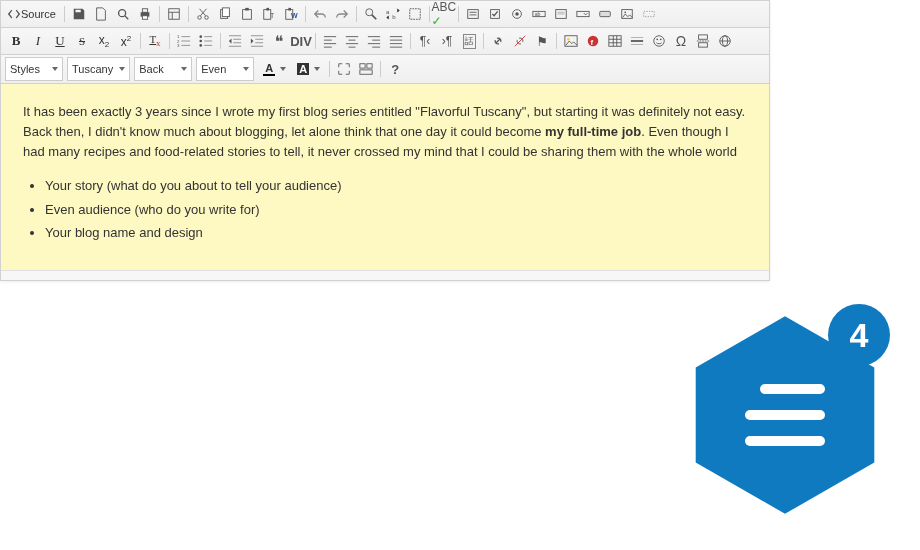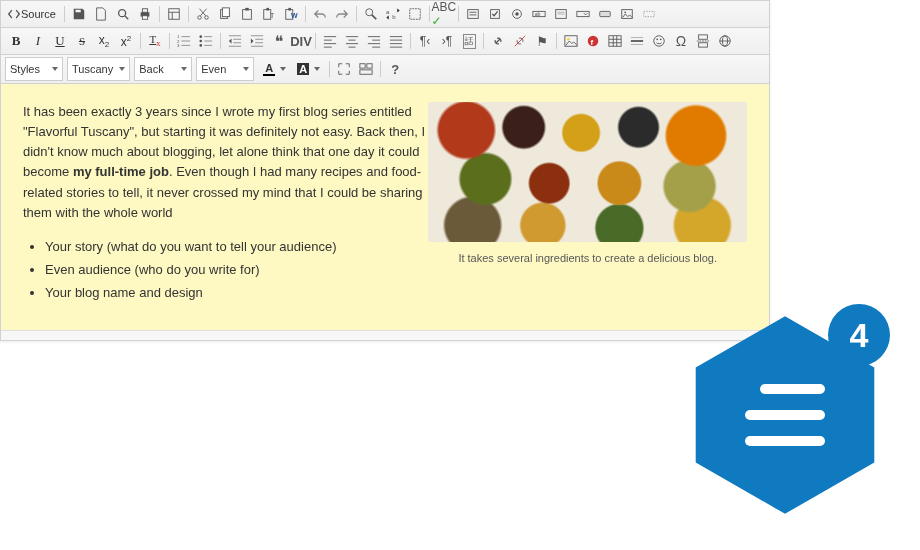--- a/index.html
+++ b/index.html
@@ -571,28 +571,24 @@
       </div>
   </div>
 
   <div class="content-area">
     <div class="content-cols">
       <div class="col-text">
         <p class="para">
           <span>It has been exactly 3 years since I wrote my first blog series entitled "Flavorful Tuscany", but starting it was definitely not easy. Back then, I didn't know much about blogging, let alone think that one day it could become </span><strong>my full-time job</strong><span>. Even though I had many recipes and food-related stories to tell, it never crossed my mind that I could be sharing them with the whole world</span>
         </p>
         <ul class="bul">
-          <li>Your story (what do you want to tell your audience)</li>
+          <li>Your story (what do you about to tell your audience)</li>
           <li>Even audience (who do you write for)</li>
           <li>Your blog name and design</li>
         </ul>
-      </div>
-      <div class="col-figure">
-        <div class="spice-img"></div>
-        <div class="caption">It takes several ingredients to create a delicious blog.</div>
       </div>
     </div>
   </div>
 
   <div class="bottom-bar"></div>
 </div>
 
 <div class="hex-badge">
   <div class="hex">
     <svg viewBox="0 0 100 110">

